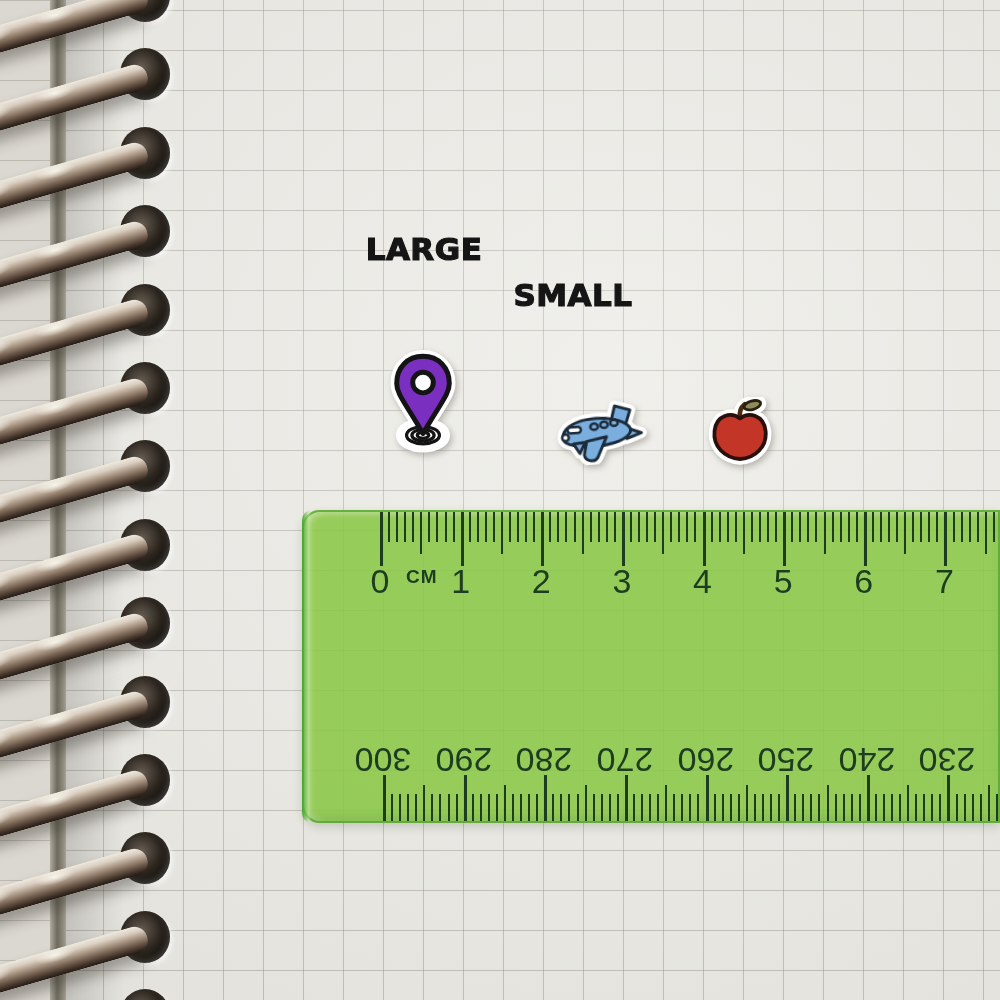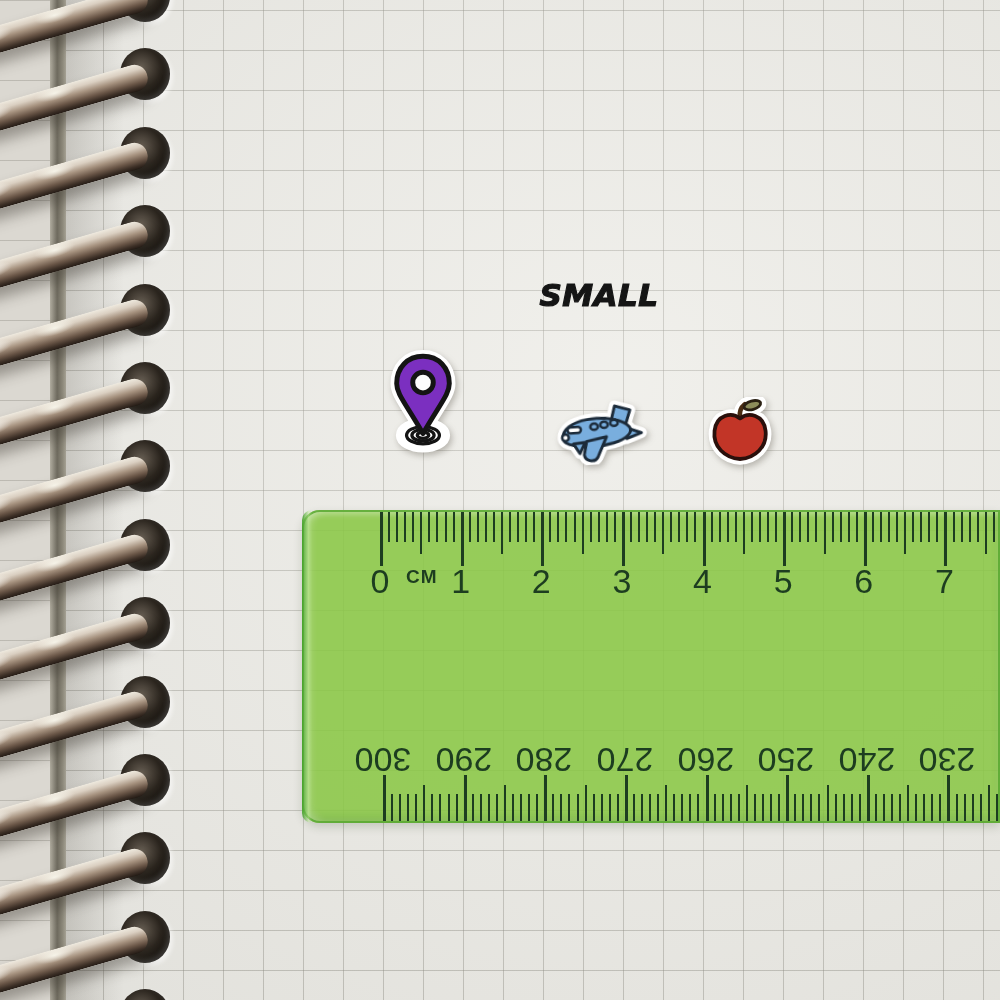--- a/index.html
+++ b/index.html
@@ -123,22 +123,23 @@
       <div class="punch-hole" style="left: 120px; top: 754px;"></div>
       <div class="spiral-ring" style="left: -45px; top: 793.5px;"></div>
       <div class="punch-hole" style="left: 120px; top: 832.4px;"></div>
       <div class="spiral-ring" style="left: -45px; top: 871.9px;"></div>
       <div class="punch-hole" style="left: 120px; top: 910.8px;"></div>
       <div class="spiral-ring" style="left: -45px; top: 950.3px;"></div>
       <div class="punch-hole" style="left: 120px; top: 989.2px;"></div>
     </div>
 
   <div class="size-label" style="left:334px;top:229px;">
+    <span class="line">LARGE</span>
   </div>
-  <div class="size-label" style="left:509px;top:275px;font-style:italic;">
+  <div class="size-label" style="left:483px;top:275px;">
     <span class="line">SMALL</span>
   </div>
 
   <svg class="sticker" style="left:386px;top:341px;" width="74" height="121" viewBox="0 0 90 122">
     <g stroke="#ffffff" fill="#ffffff" stroke-linejoin="round" stroke-linecap="round">
       <ellipse cx="45" cy="102" rx="27" ry="15" stroke-width="12"></ellipse>
       <path stroke-width="15" d="M45,6 C26,6 13,20 13,39 C13,52 23,62 45,100 C67,62 77,52 77,39 C77,20 64,6 45,6 Z"></path>
     </g>
     <g fill="none" stroke="#141414" stroke-width="4">
       <ellipse cx="45" cy="102" rx="20" ry="10.5"></ellipse>

